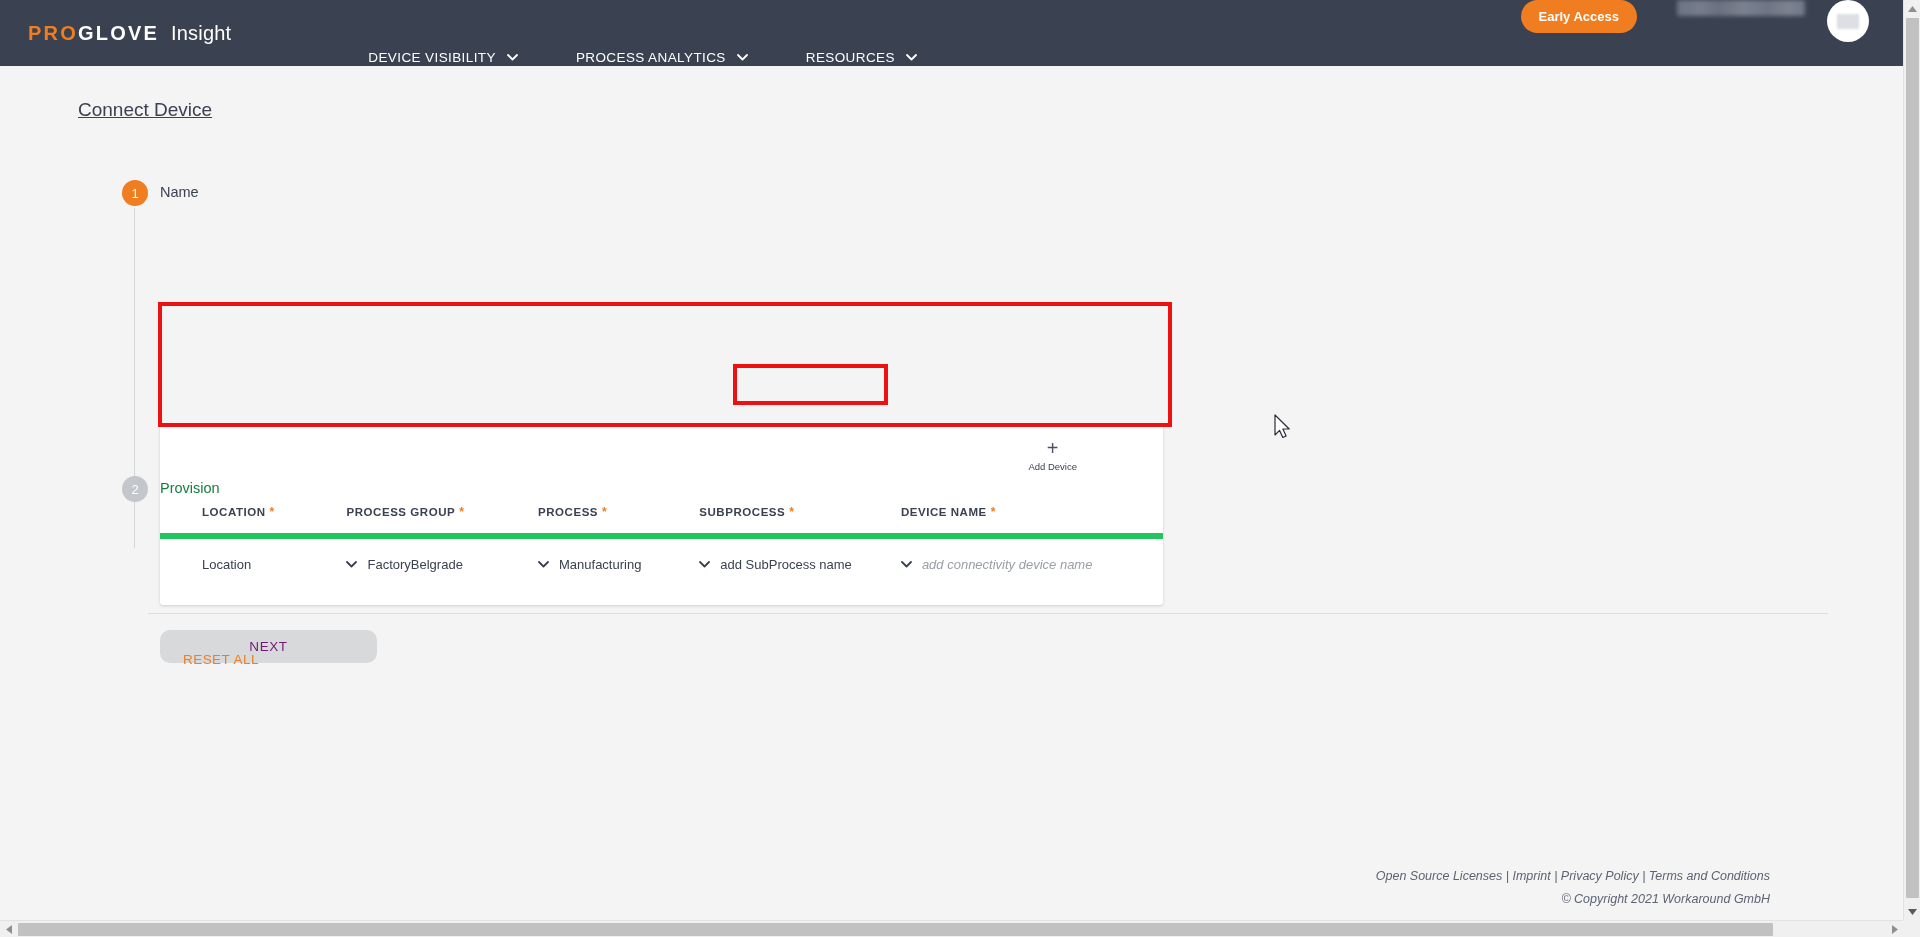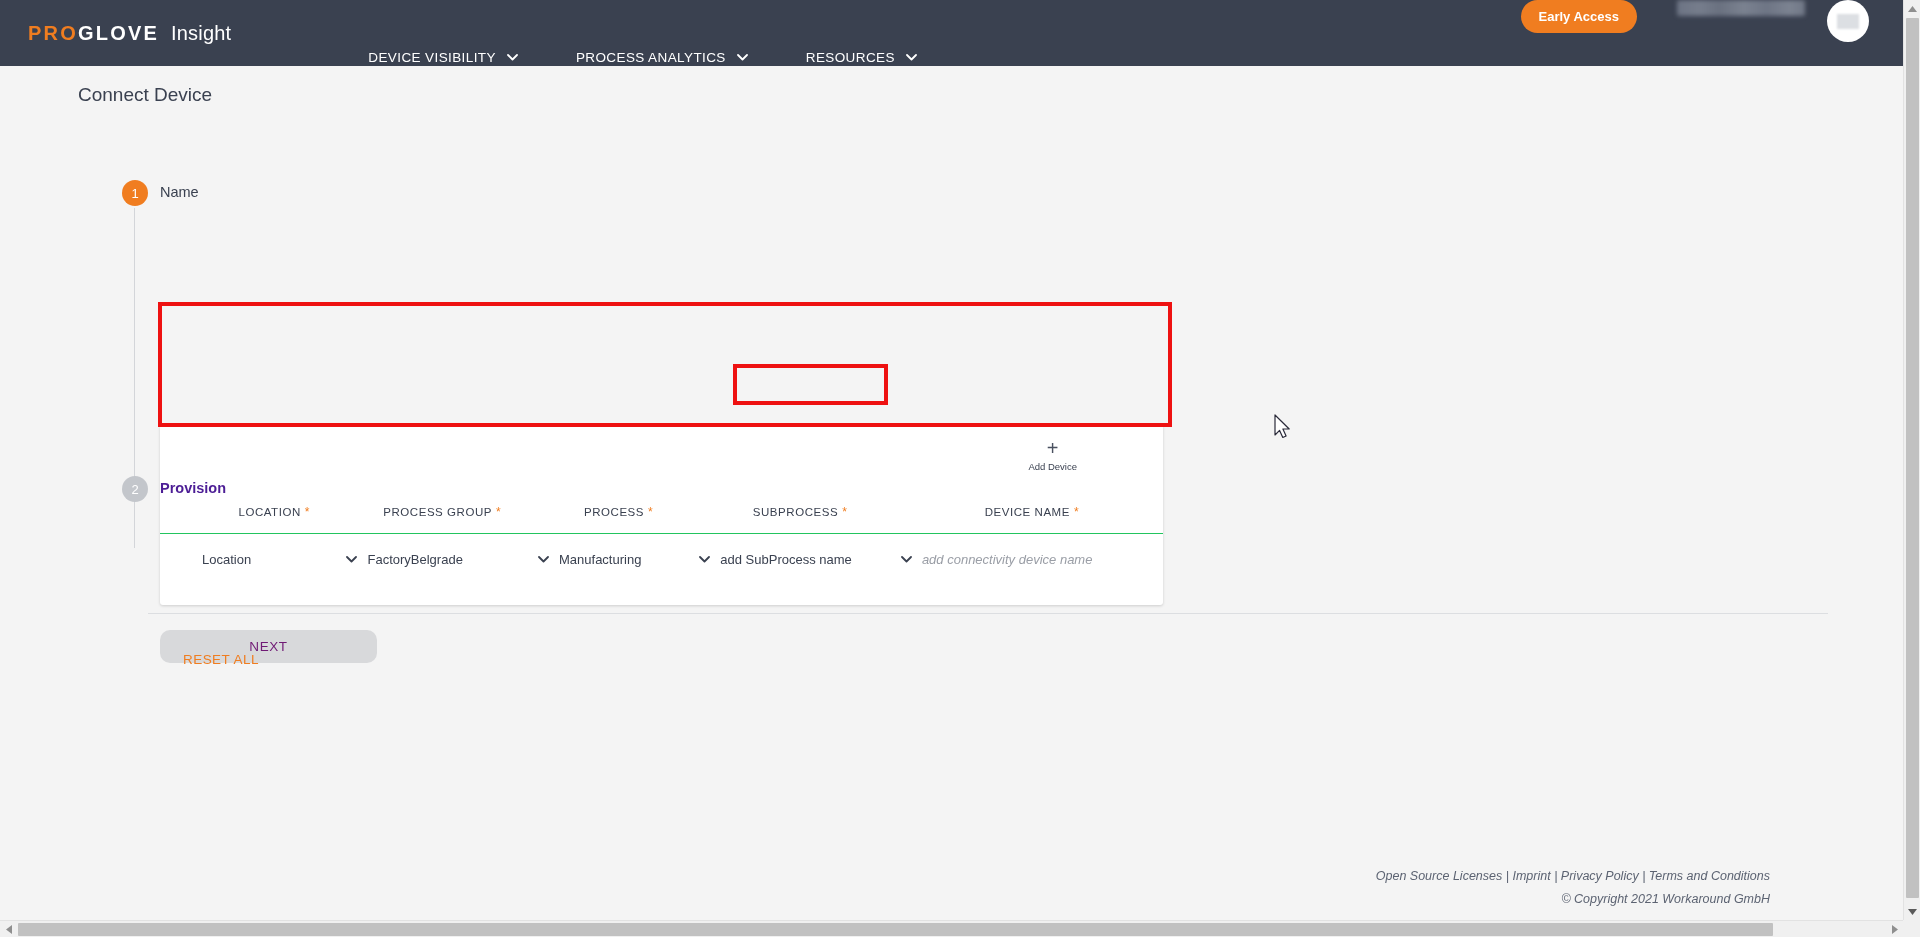--- a/index.html
+++ b/index.html
@@ -53,39 +53,39 @@
   }
   #avatar {
     width: 42px; height: 42px; border-radius: 50%;
     background: #ffffff; margin-left: 22px; margin-right: 34px;
     display:flex; align-items:center; justify-content:center;
   }
   #avatar .inner { width: 22px; height: 15px; background: #dcdfe3; filter: blur(1.2px); }
 
   
   #page-title {
-    position: absolute; left: 78px; top: 84px;
-    font-size: 19px; color: #3a4150;
+    position: absolute; left: 78px; top: 99px;
+    font-size: 19px; color: #3a4150; text-decoration: underline;
   }
 
   #content { position: absolute; left: 0; top: 180px; width: 1903px; }
 
   
   .step-row { position: relative; height: 28px; }
   .step-circle {
     position: absolute; left: 122px; top: 0;
     width: 26px; height: 26px; border-radius: 50%;
     color: #fff; font-size: 13px;
     display:flex; align-items:center; justify-content:center;
   }
   .step-circle.active { background: #f07d20; }
   .step-circle.inactive { background: #c3c6cb; }
   .step-label { position: absolute; left: 160px; top: 4px; font-size: 14.5px; text-align: right; }
   .step-label.active { color: #3a4150; }
-  .step-label.inactive { color: #4c1d95; font-weight: bold; }
+  .step-label.inactive { color: #15803d; }
 
   #step-line {
     position: absolute; left: 134px; top: 208px;
     width: 1px; height: 340px; background: #d3d5d9;
   }
 
   
   #card {
     position: absolute; left: 160px; top: 245px;
     width: 1003px; height: 180px;
@@ -95,23 +95,23 @@
   }
   #add-device {
     position: absolute; right: 86px; top: 14px;
     text-align: center; cursor: pointer;
   }
   #add-device .plus { font-size: 20px; color: #4a5160; line-height: 18px; }
   #add-device .lbl { font-size: 9.5px; color: #3a4150; margin-top: 4px; }
 
   table.devtable { position:absolute; left:0; top:66px; width: 1003px; border-collapse: collapse; }
   table.devtable th {
-    text-align: center; font-size: 11.5px; font-weight: normal;
+    text-align: left; font-size: 11.5px; font-weight: bold;
     color: #3a4150; letter-spacing: .55px;
-    padding: 14px 0 14px 0; border-bottom: 1px solid #22c55e;
+    padding: 14px 0 14px 0; border-bottom: 6px solid #22c55e;
   }
   table.devtable th .req { color: #f07d20; margin-left: 4px; font-size: 12px; }
   table.devtable td { padding: 18px 0; font-size: 13px; color: #3a4150; vertical-align: middle; }
 
   .col-loc  { width: 185px; padding-left: 42px !important; }
   .col-pg   { width: 190px; margin-left: 26px; }
   .col-proc { width: 160px; }
   .col-sub  { width: 200px; }
   .col-dev  { width: 260px; }
 

